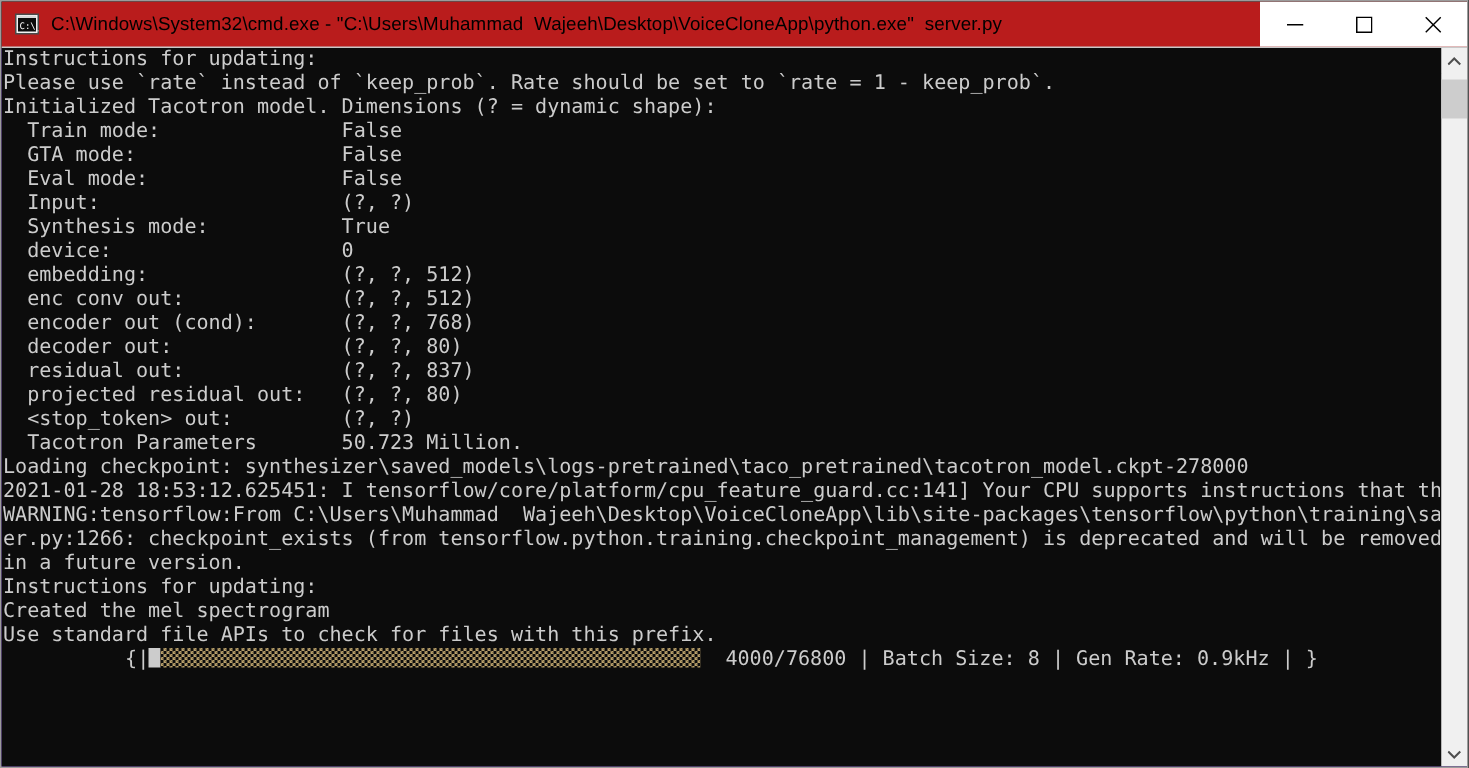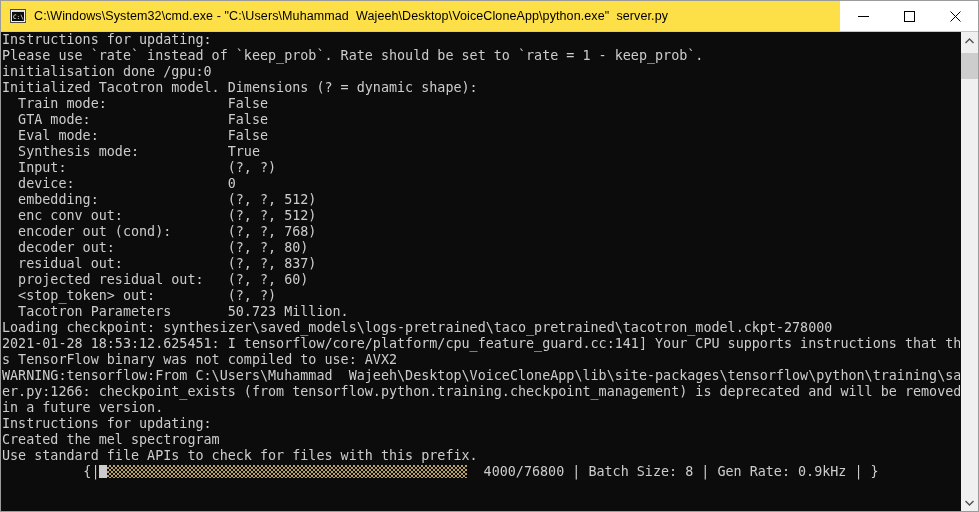--- a/index.html
+++ b/index.html
@@ -21,21 +21,21 @@
     box-sizing: border-box;
     border: 1px solid #9b9b9b;
     display: flex;
     flex-direction: column;
     overflow: hidden;
   }
   
   .titlebar {
     height: 30px;
     min-height: 30px;
-    background: #fde047;
+    background: #b91c1c;
     display: flex;
     align-items: center;
     border-bottom: 1px solid #c8c8c8;
     position: relative;
   }
   .titlebar-icon {
     width: 16px;
     height: 16px;
     margin-left: 9px;
     margin-right: 8px;
@@ -176,39 +176,37 @@
         </svg>
       </div>
     </div>
   </div>
 
   <div class="console-area">
 
     <div class="console" id="console">
         <div class="line">Instructions for updating:</div>
         <div class="line">Please use `rate` instead of `keep_prob`. Rate should be set to `rate = 1 - keep_prob`.</div>
-        <div class="line">initialisation done /gpu:0</div>
         <div class="line">Initialized Tacotron model. Dimensions (? = dynamic shape):</div>
         <div class="line">  Train mode:               False</div>
         <div class="line">  GTA mode:                 False</div>
         <div class="line">  Eval mode:                False</div>
+        <div class="line">  Input:                    (?, ?)</div>
         <div class="line">  Synthesis mode:           True</div>
-        <div class="line">  Input:                    (?, ?)</div>
         <div class="line">  device:                   0</div>
         <div class="line">  embedding:                (?, ?, 512)</div>
         <div class="line">  enc conv out:             (?, ?, 512)</div>
         <div class="line">  encoder out (cond):       (?, ?, 768)</div>
         <div class="line">  decoder out:              (?, ?, 80)</div>
         <div class="line">  residual out:             (?, ?, 837)</div>
-        <div class="line">  projected residual out:   (?, ?, 60)</div>
+        <div class="line">  projected residual out:   (?, ?, 80)</div>
         <div class="line">  &lt;stop_token&gt; out:         (?, ?)</div>
         <div class="line">  Tacotron Parameters       50.723 Million.</div>
         <div class="line">Loading checkpoint: synthesizer\saved_models\logs-pretrained\taco_pretrained\tacotron_model.ckpt-278000</div>
         <div class="line">2021-01-28 18:53:12.625451: I tensorflow/core/platform/cpu_feature_guard.cc:141] Your CPU supports instructions that thi</div>
-        <div class="line">s TensorFlow binary was not compiled to use: AVX2</div>
         <div class="line">WARNING:tensorflow:From C:\Users\Muhammad  Wajeeh\Desktop\VoiceCloneApp\lib\site-packages\tensorflow\python\training\sav</div>
         <div class="line">er.py:1266: checkpoint_exists (from tensorflow.python.training.checkpoint_management) is deprecated and will be removed</div>
         <div class="line">in a future version.</div>
         <div class="line">Instructions for updating:</div>
         <div class="line">Created the mel spectrogram</div>
         <div class="line">Use standard file APIs to check for files with this prefix.</div>
         <div class="line bar-line"><span>{|</span><span class="pb-filled" style="width: 8px;"></span><span class="pb-empty" style="width: 360px;"></span><span>  4000/76800 | Batch Size: 8 | Gen Rate: 0.9kHz | }</span></div>
       </div>
 
     <div class="scrollbar">

